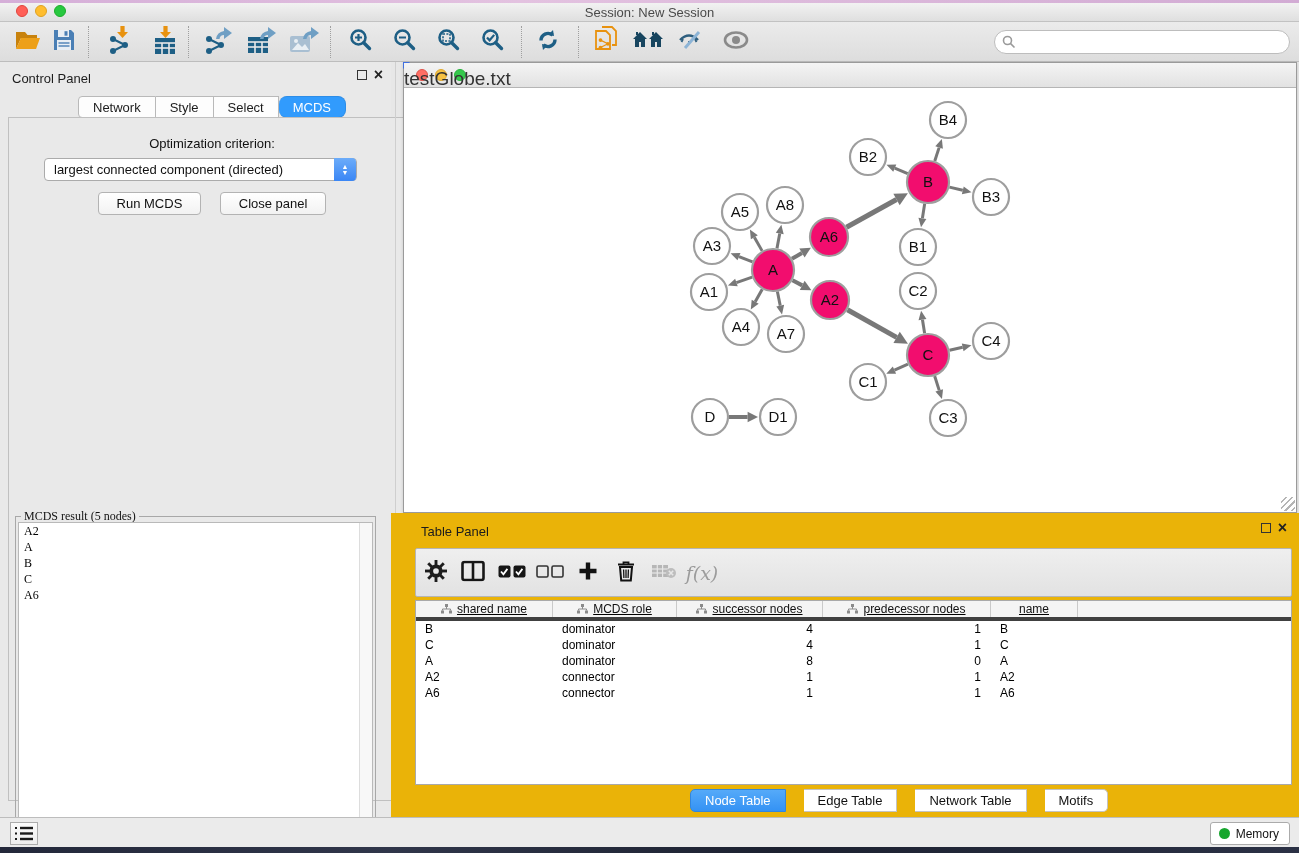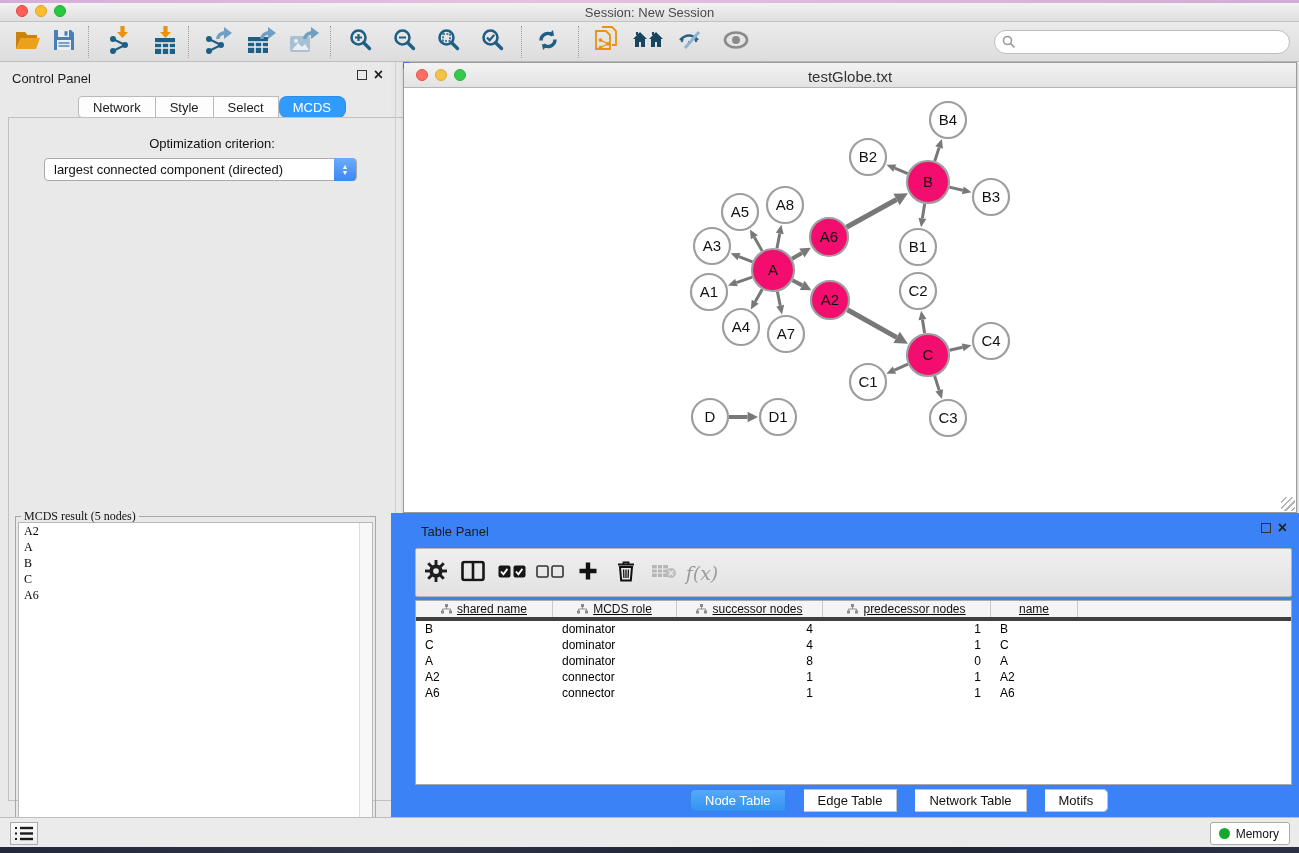--- a/index.html
+++ b/index.html
@@ -65,27 +65,27 @@
     border-left:1px solid #ddd; }
   .result-item { font-size:12px; color:#000; padding:1px 0 1px 5px; line-height:14px; }
 
   
   .net-frame { position:absolute; left:403px; top:62px; width:894px; height:451px;
     background:#fff; border:1px solid #9a9a9a; box-shadow:0 1px 3px rgba(0,0,0,.15); }
   .net-corner { position:absolute; left:-1px; top:-1px; width:0; height:0;
     border-top:7px solid #3f6fe0; border-right:7px solid transparent; }
   .net-titlebar { position:absolute; left:0; top:0; width:100%; height:25px;
     background:linear-gradient(#f4f4f4,#e2e2e2); border-bottom:1px solid #b5b5b5; }
-  .net-title { position:absolute; left:0; right:0; top:5px; text-align:center; font-size:15px; color:#333; }
+  .net-title { position:absolute; left:0; right:0; top:5px; text-align:left; font-size:19px; color:#333; }
   .net-canvas { position:absolute; left:0; top:25px; width:892px; height:424px; background:#fff; }
   .grip { position:absolute; right:1px; bottom:1px; width:14px; height:14px;
     background:repeating-linear-gradient(135deg, transparent 0 3px, #b5b5b5 3px 4.5px); }
 
   
-  .table-panel { position:absolute; left:391px; top:513px; width:908px; height:304px; background:#3b82f6; }
+  .table-panel { position:absolute; left:391px; top:513px; width:908px; height:304px; background:#eab308; }
   .tp-toolbar { position:absolute; left:24px; top:35px; width:877px; height:49px;
     background:linear-gradient(#efefef,#e2e2e2); border:1px solid #b5b5b5; border-radius:2px; }
   .tp-ic { position:absolute; top:50%; transform:translate(-50%,-50%); }
   .fx { font-family:"DejaVu Serif", serif; font-style:italic; font-size:19px; color:#9b9b9b; }
 
   .node-table { position:absolute; left:24px; top:87px; width:877px; height:185px;
     background:#fff; border:1px solid #a9a9a9; overflow:hidden; }
   .nt-header { display:flex; height:20px; background:#f4f4f4; border-bottom:4px solid #404040;text-decoration:underline; }
   .nt-hcell { display:flex; align-items:center; justify-content:center; gap:5px;
     font-size:12px; color:#111; border-right:1px solid #c9c9c9; overflow:hidden; }
@@ -299,20 +299,24 @@
       <div class="cp-tab sel">MCDS</div>
     </div>
   <div class="cp-content">
     <div class="opt-label">Optimization criterion:</div>
     <div class="dropdown">
       <span class="val">largest connected component (directed)</span>
       <span class="dd-stepper">
           <span>▲</span>
           <span>▼</span>
         </span>
+    </div>
+    <div class="cp-buttons">
+      <span class="cp-btn">Run MCDS</span>
+      <span class="cp-btn">Close panel</span>
     </div>
     <div class="result-group">
       <span class="result-legend">MCDS result (5 nodes)</span>
       <div class="result-list" id="result-list">
         <div class="result-scroll"></div>
       <div class="result-item">A2</div>
           <div class="result-item">A</div>
           <div class="result-item">B</div>
           <div class="result-item">C</div>
           <div class="result-item">A6</div>

